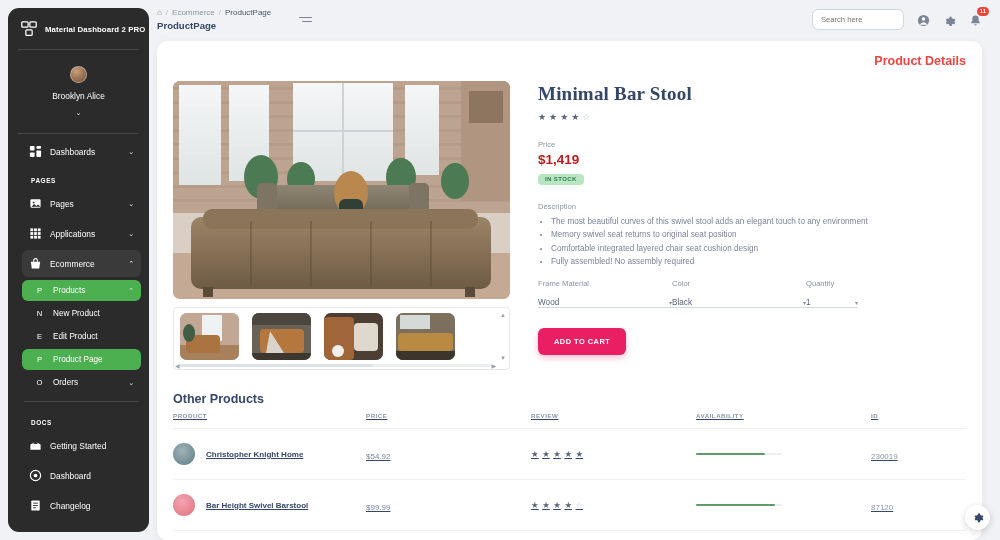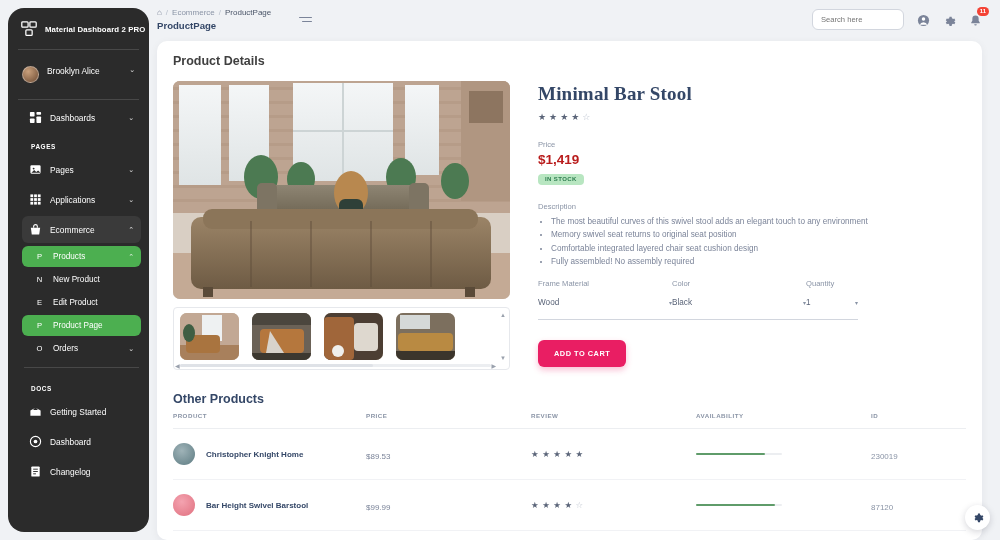--- a/index.html
+++ b/index.html
@@ -9,39 +9,39 @@
     font-family: "Liberation Sans", sans-serif;
     background: #f0f2f5;
     color: #344767;
   }
   .app { display: flex; width: 1000px; height: 540px; }
 
   
   .sidebar {
     width: 141px; margin: 8px 0 8px 8px;
     background: #2b2b2b;
-    border-radius: 16px;
+    border-radius: 11px;
     display: flex; flex-direction: column;
     overflow: hidden;
     flex: 0 0 141px;
   }
   .brand {
     display: flex; align-items: center; gap: 7px;
     padding: 12px 10px 11px 12px;
   }
   .brand-logo { width: 18px; height: 18px; flex: 0 0 18px; }
   .brand-text {
     color: #fff; font-size: 7.8px; font-weight: bold;
     letter-spacing: .1px; white-space: nowrap;
   }
   .divider { height: 1px; background: rgba(255,255,255,.14); margin: 0 10px; }
 
   .user-row {
-    display: flex; gap: 8px;
-    margin: 9px 8px; padding: 7px 6px; border-radius: 6px;
+    display: flex; align-items: center; gap: 8px;
+    margin: 9px 8px; padding: 7px 6px; border-radius: 6px; flex-direction: column;
   }
   .avatar-sm {
     width: 17px; height: 17px; border-radius: 50%;
     background: radial-gradient(circle at 35% 30%, #c9a07c, #6d4b33);
     flex: 0 0 17px; border: 1px solid rgba(255,255,255,.35);
   }
   .user-name { color: #fff; font-size: 8.4px; flex: 1; }
   .chev { color: #fff; font-size: 7px; opacity: .85; }
 
   .nav { padding: 4px 8px 10px; margin-left: 6px; }
@@ -102,21 +102,21 @@
 
   
   .content { padding: 4px 18px 0 8px; flex: 1; min-height: 0; }
   .card {
     background: #fff; border-radius: 10px;
     box-shadow: 0 2px 9px rgba(20,20,43,.06);
     padding: 13px 16px 16px;
     height: 100%;
     overflow: hidden;
   }
-  .card-title { font-size: 12.5px; font-weight: bold; color: #404040; margin-bottom: 13px; }
+  .card-title { font-size: 12.5px; font-weight: bold; color: #ef4444; margin-bottom: 13px; text-align: right; }
 
   .product-grid { display: flex; gap: 28px; }
   .gallery { width: 337px; flex: 0 0 337px; }
   .hero {
     width: 100%; height: 218px; border-radius: 7px; overflow: hidden;
     position: relative; background: #cfc6bb;
   }
   .hero svg { display: block; width: 100%; height: 100%; }
 
   .thumbs-wrap {
@@ -156,38 +156,38 @@
   .desc-label { font-size: 7.6px; color: #8a94a6; margin-top: 17px; }
   ul.desc { margin: 4px 0 0 13px; }
   ul.desc li { font-size: 8.2px; color: #7b8499; line-height: 1.62; }
 
   .selects { display: flex; margin-top: 11px; }
   .sel-col { display: flex; flex-direction: column; }
   .sel-col.w1 { width: 134px; } .sel-col.w2 { width: 134px; } .sel-col.w3 { width: 52px; }
   .sel-label { font-size: 7.6px; color: #8a94a6; margin-bottom: 10px; }
   .sel {
     display: flex; align-items: center; border-bottom: 1px solid #d2d6de;
-    padding-bottom: 12px; cursor: pointer;
+    padding-bottom: 0; cursor: pointer;
   }
   .sel .v { font-size: 8.2px; color: #5a6478; flex: 1; }
   .sel .c { font-size: 6px; color: #8a94a6; }
 
   .btn-cart {
     margin-top: 20px; background: #e91e63; color: #fff;
     border: none; border-radius: 6px;
     font-size: 7.4px; font-weight: bold; letter-spacing: .5px;
     padding: 9px 16px; cursor: pointer;
     box-shadow: 0 3px 6px rgba(233,30,99,.28);
     font-family: "Liberation Sans", sans-serif;
   }
 
   
   .other { margin-top: 22px; }
   .other-title { font-size: 12.5px; font-weight: bold; color: #344767; margin-bottom: 6px; }
-  table { width: 100%; border-collapse: collapse; }
+  table { width: 100%; border-collapse: collapse; text-decoration: underline; }
   th {
     text-align: left; font-size: 6.2px; font-weight: bold; letter-spacing: .5px;
     color: #8a94a6; padding: 0 0 9px 0; border-bottom: 1px solid #eceef1;
   }
   td { padding: 14px 0; border-bottom: 1px solid #f1f2f5; vertical-align: middle; }
   .cell-prod { display: flex; align-items: center; gap: 11px; }
   .av { width: 22px; height: 22px; border-radius: 50%; flex: 0 0 22px; }
   .av.a1 { background: radial-gradient(circle at 40% 35%, #9fb3b8, #5d7b82); }
   .av.a2 { background: radial-gradient(circle at 40% 35%, #f4a3b0, #e0707f); }
   .pname { font-size: 8px; font-weight: bold; color: #344767; }
@@ -579,21 +579,21 @@
               </tr>
             </thead>
             <tbody>
               <tr>
                 <td>
                   <div class="cell-prod">
                     <span class="av a1"></span>
                     <span class="pname">Christopher Knight Home</span>
                   </div>
                 </td>
-                <td><span class="tprice">$89.53</span></td>
+                <td><span class="tprice">$54.92</span></td>
                 <td>
                   <div class="trow-stars">
                     <span>★</span>
                     <span>★</span>
                     <span>★</span>
                     <span>★</span>
                     <span>★</span>
                   </div>
                 </td>
                 <td>

